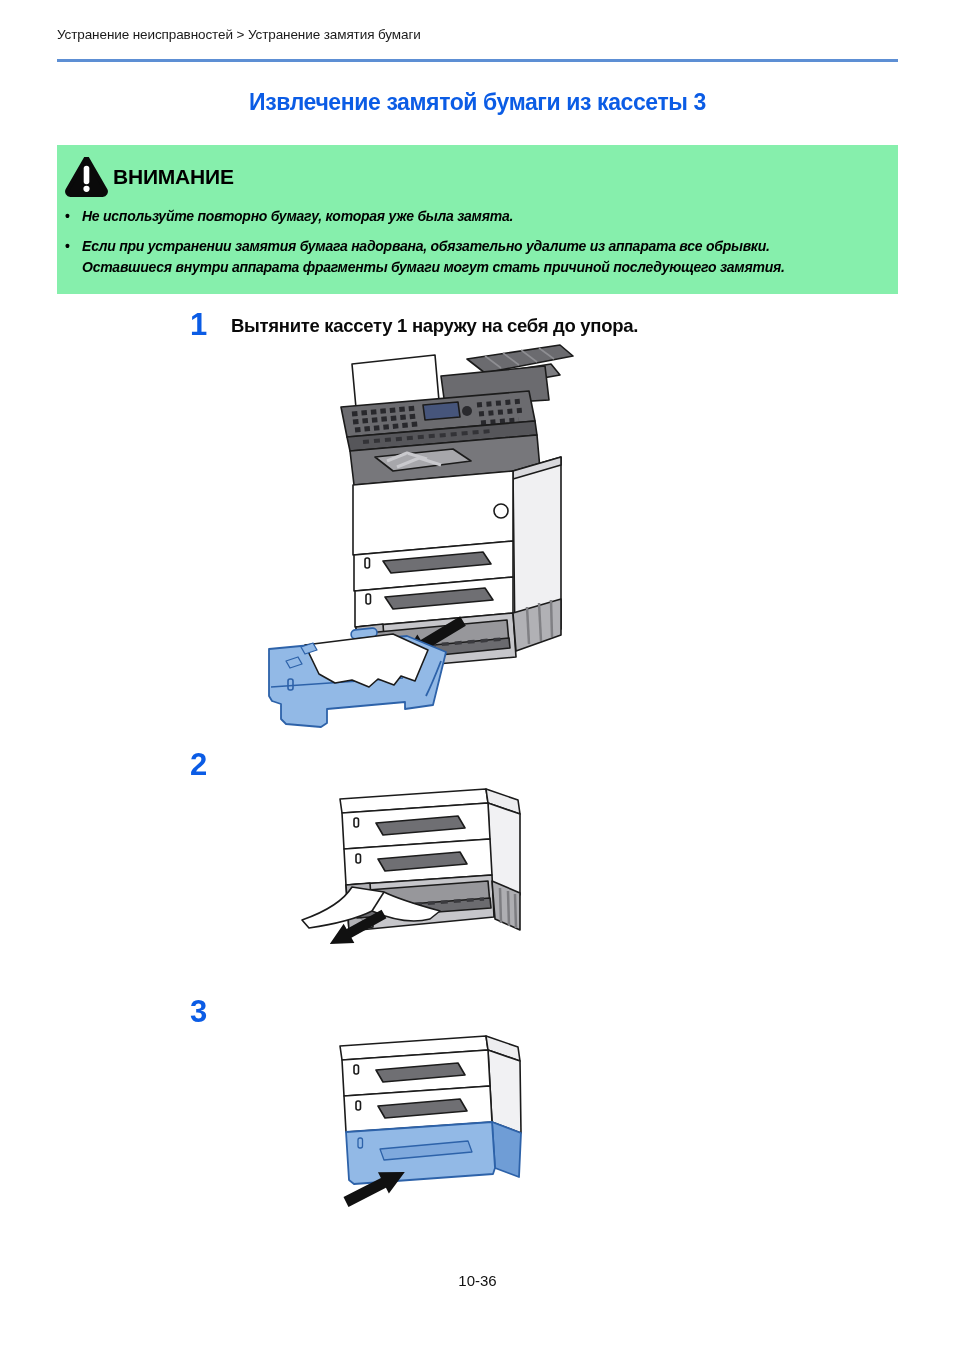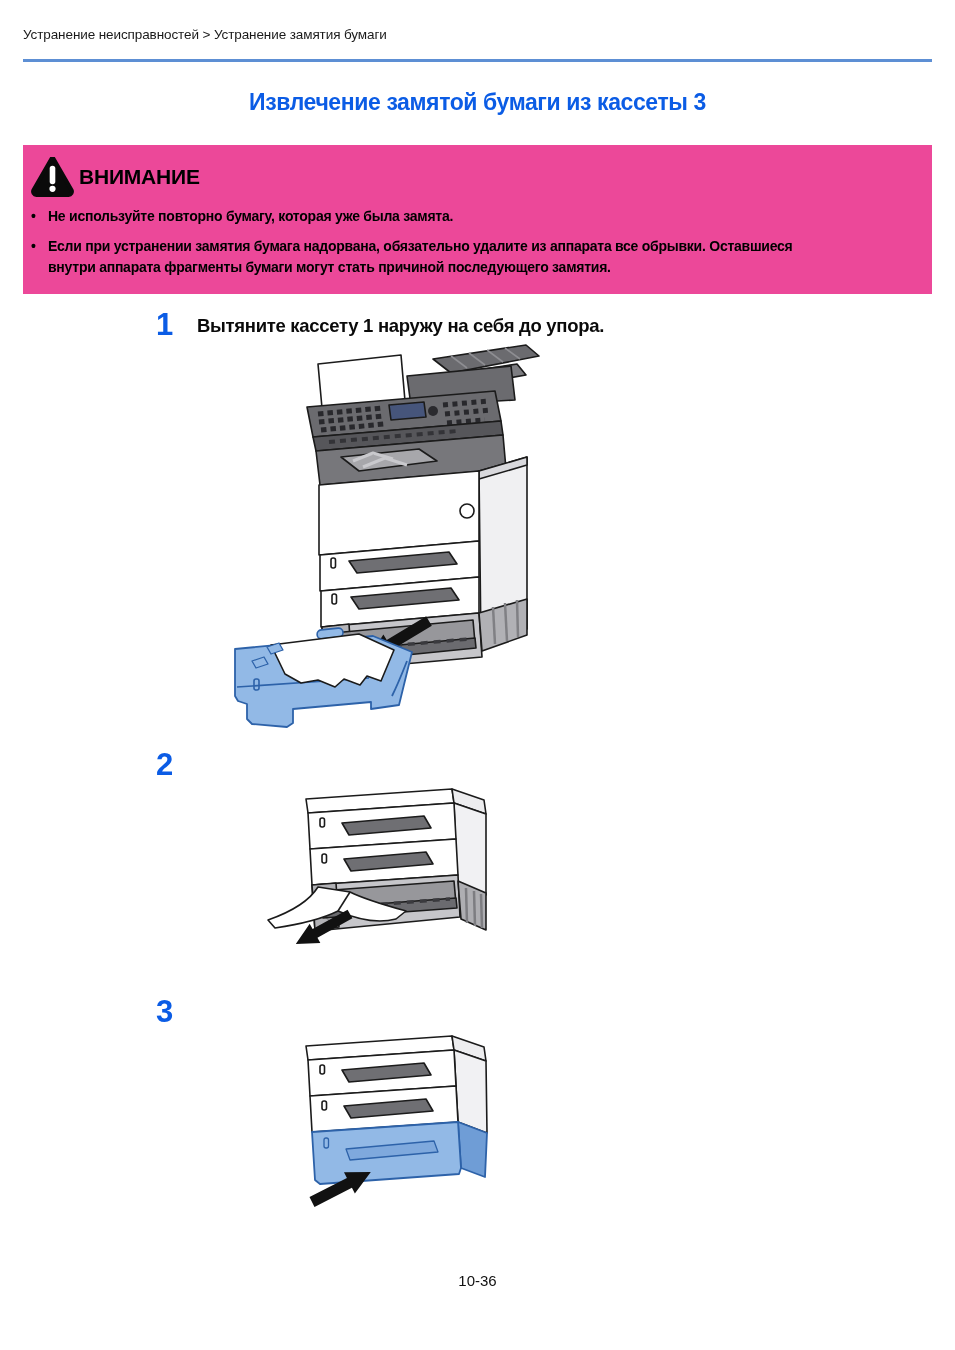--- a/index.html
+++ b/index.html
@@ -2,30 +2,30 @@
 <html><head>
 <meta charset="utf-8">
 <style>
   html,body{margin:0;padding:0;}
   body{
     width:955px;height:1350px;
     background:#ffffff;color:#000;
     font-family:"Liberation Sans",sans-serif;
     position:relative;overflow:hidden;
   }
-  .content{padding:0 23px;}
+  .content{padding:0 57px;}
   .breadcrumb{padding-top:27px;font-size:13.5px;color:#1a1a1a;letter-spacing:-0.1px;}
   .rule{margin-top:17px;height:3px;background:#5d8fd4;}
   h1.title{margin:28px 0 0;font-size:23px;line-height:1.12;font-weight:bold;color:#0b5ce5;letter-spacing:-0.4px;text-align:center;}
-  .warning{margin-top:29px;background:#ec4899;padding:12px 14px 16px 8px;}
+  .warning{margin-top:29px;background:#86efac;padding:12px 14px 16px 8px;}
   .warn-head{display:flex;align-items:center;gap:5px;}
   .warn-title{font-size:21px;font-weight:bold;letter-spacing:-0.2px;}
   .warn-list{margin-top:7px;}
   .warn-item{display:flex;gap:9px;font-size:14px;font-weight:bold;line-height:1.5;margin-top:9px;letter-spacing:-0.25px;}
-  .warn-item .btxt{max-width:775px;}
+  .warn-item .btxt{max-width:775px;font-style:italic;}
   .bullet{width:8px;flex:none;}
   .step{margin-top:17px;}
   .step2{margin-top:8px;}
   .step3{margin-top:30px;}
   .step-head{display:flex;margin-left:133px;align-items:flex-start;}
   .step-num{color:#0b5ce5;font-size:31px;font-weight:bold;line-height:28px;width:27px;flex:none;}
   .step-title{font-size:18.5px;font-weight:bold;letter-spacing:-0.3px;margin-left:14px;padding-top:4px;color:#0a0a0a;}
   .fig1{margin:4px 0 0 198px;}
   .fig23{margin:4px 0 0 231px;}
   .footer{position:absolute;top:1272px;left:0;width:100%;text-align:center;font-size:15px;color:#111;}

